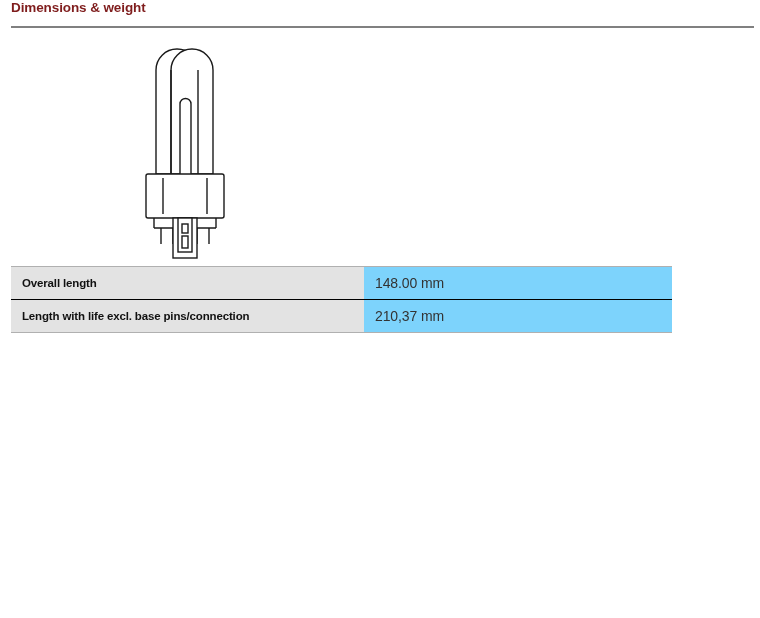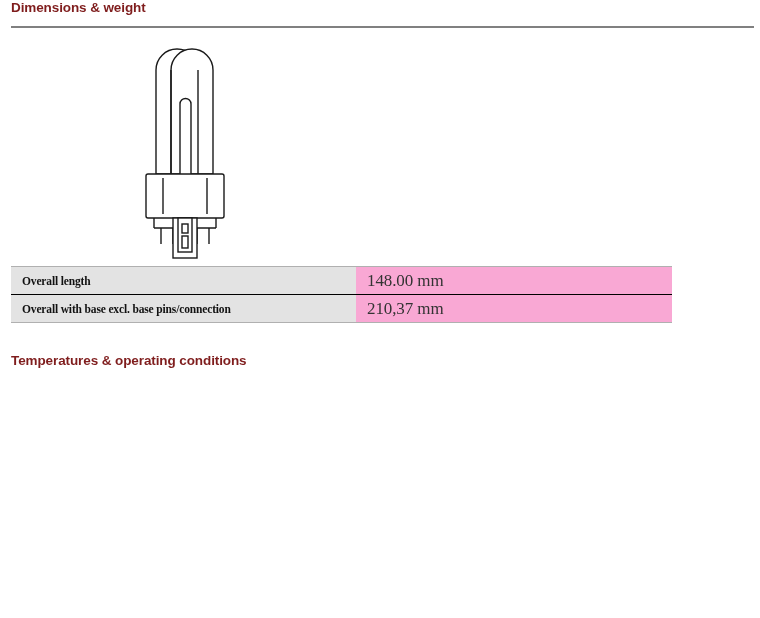--- a/index.html
+++ b/index.html
@@ -54,40 +54,39 @@
     table-layout: fixed;
     margin: 0 0 0 11px;
     width: 661px;
     border-top: 1px solid #b0b0b0;
     border-bottom: 1px solid #b0b0b0;
   }
   .spec-table tr.row {
     height: 28px;
   }
   .spec-table td {
-    padding: 0;
+    padding: 8px;
     vertical-align: middle;
     border-top: 1.5px solid #000000;
-    font-family: Liberation Serif, serif;
   }
   .spec-table tr:first-child td {
     border-top: none;
   }
   td.label {
     width: 334px;
     background: #e3e3e3;
     font-size: 11.5px;
     font-weight: bold;
     color: #111111;
     padding-left: 11px;
     letter-spacing: -0.15px;
   }
   td.value {
-    background: #f9a8d4;
-    font-size: 17px;
+    background: #7dd3fc;
+    font-size: 14px;
     font-weight: normal;
     color: #333333;
     padding-left: 11px;
     letter-spacing: -0.1px;
   }
 
   .gap-after-table { height: 30px; }
   .gap-before-table { height: 11px; }
   .gap-between-sections { height: 26px; }
 </style>
@@ -138,28 +137,27 @@
     </svg>
   </div>
 
   <table class="spec-table">
     <tbody>
       <tr class="row">
         <td class="label">Overall length</td>
         <td class="value">148.00 mm</td>
       </tr>
       <tr class="row">
-        <td class="label">Overall with base excl. base pins/connection</td>
+        <td class="label">Length with life excl. base pins/connection</td>
         <td class="value">210,37 mm</td>
       </tr>
     </tbody>
   </table>
 
   <div class="gap-after-table"></div>
-  <h2 class="section-title">Temperatures &amp; operating conditions</h2>
   <div class="gap-before-table"></div>
 
 
   <div class="gap-between-sections"></div>
   <div class="gap-before-table"></div>
 
 
 </div>
 
 </body></html>

